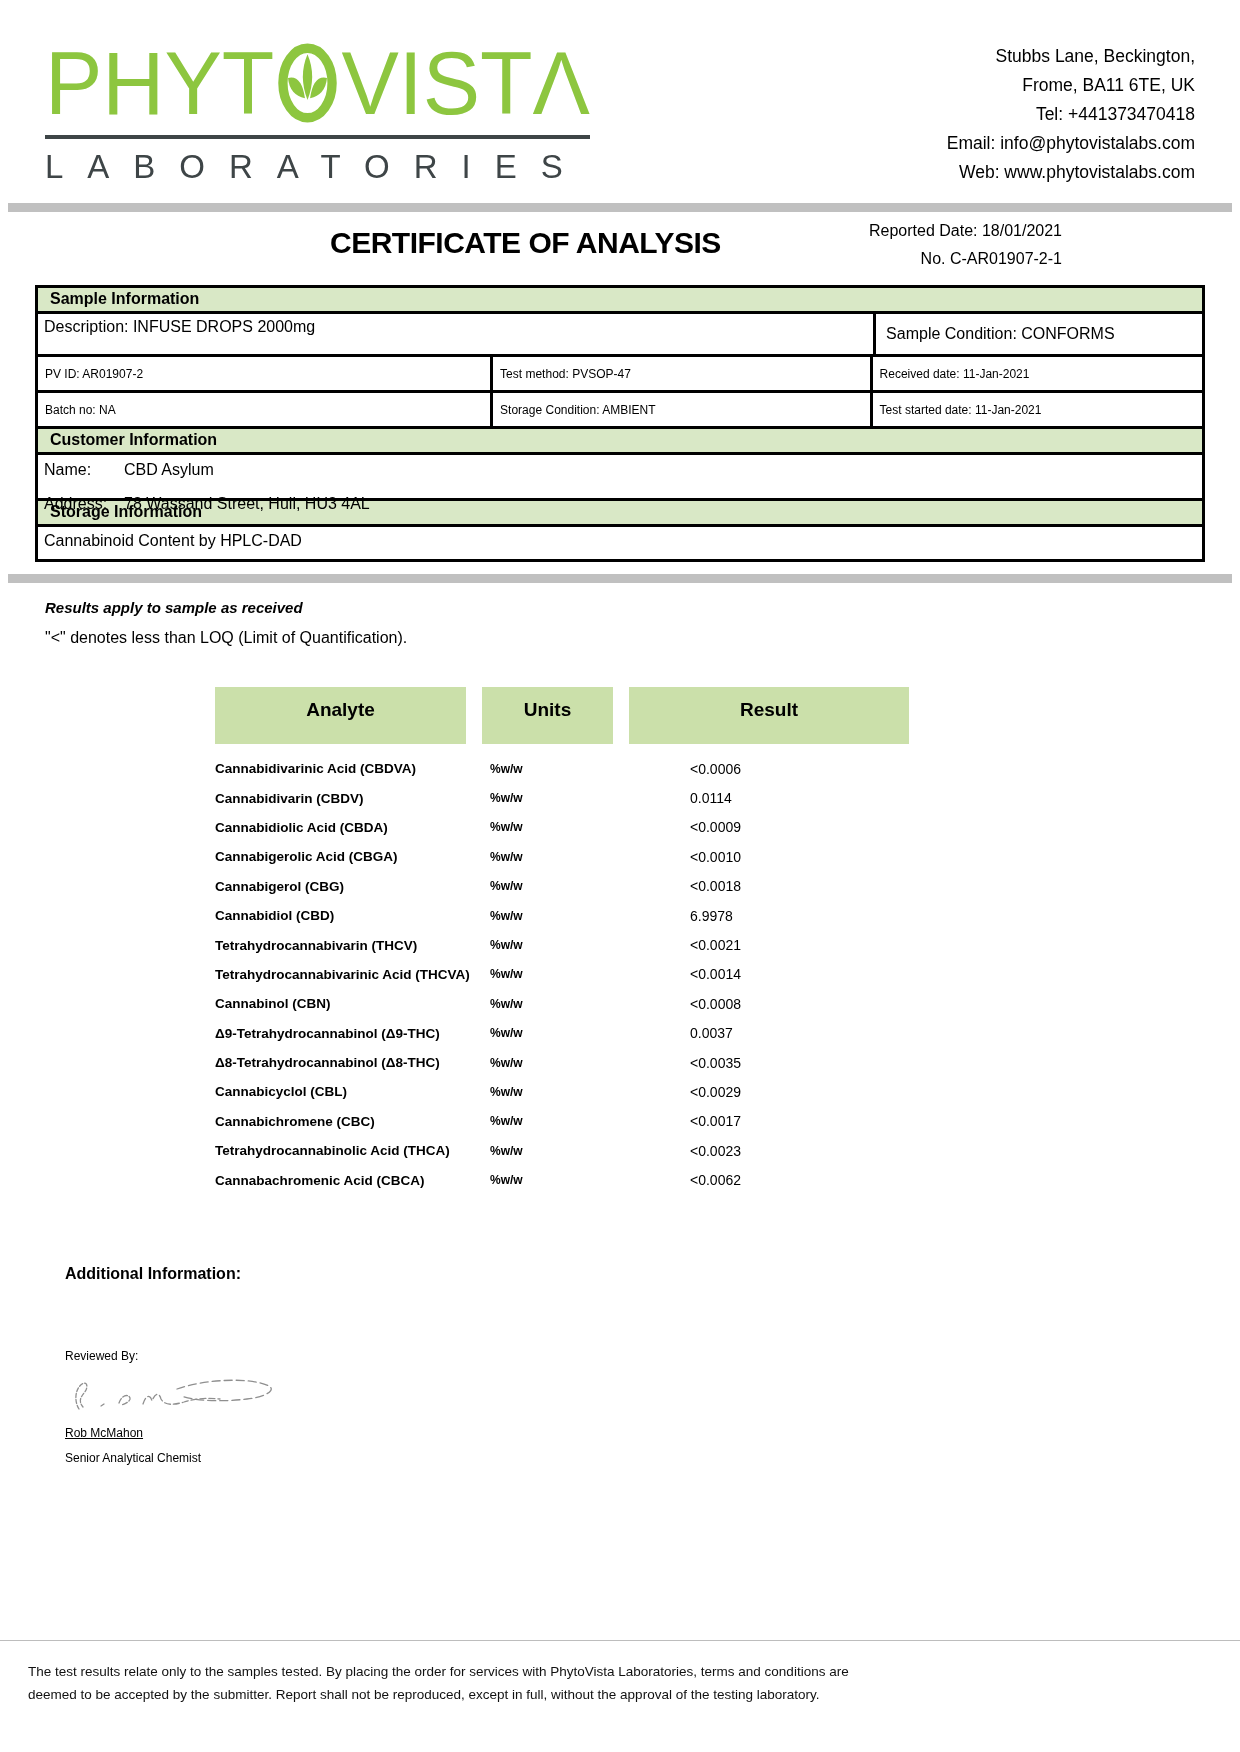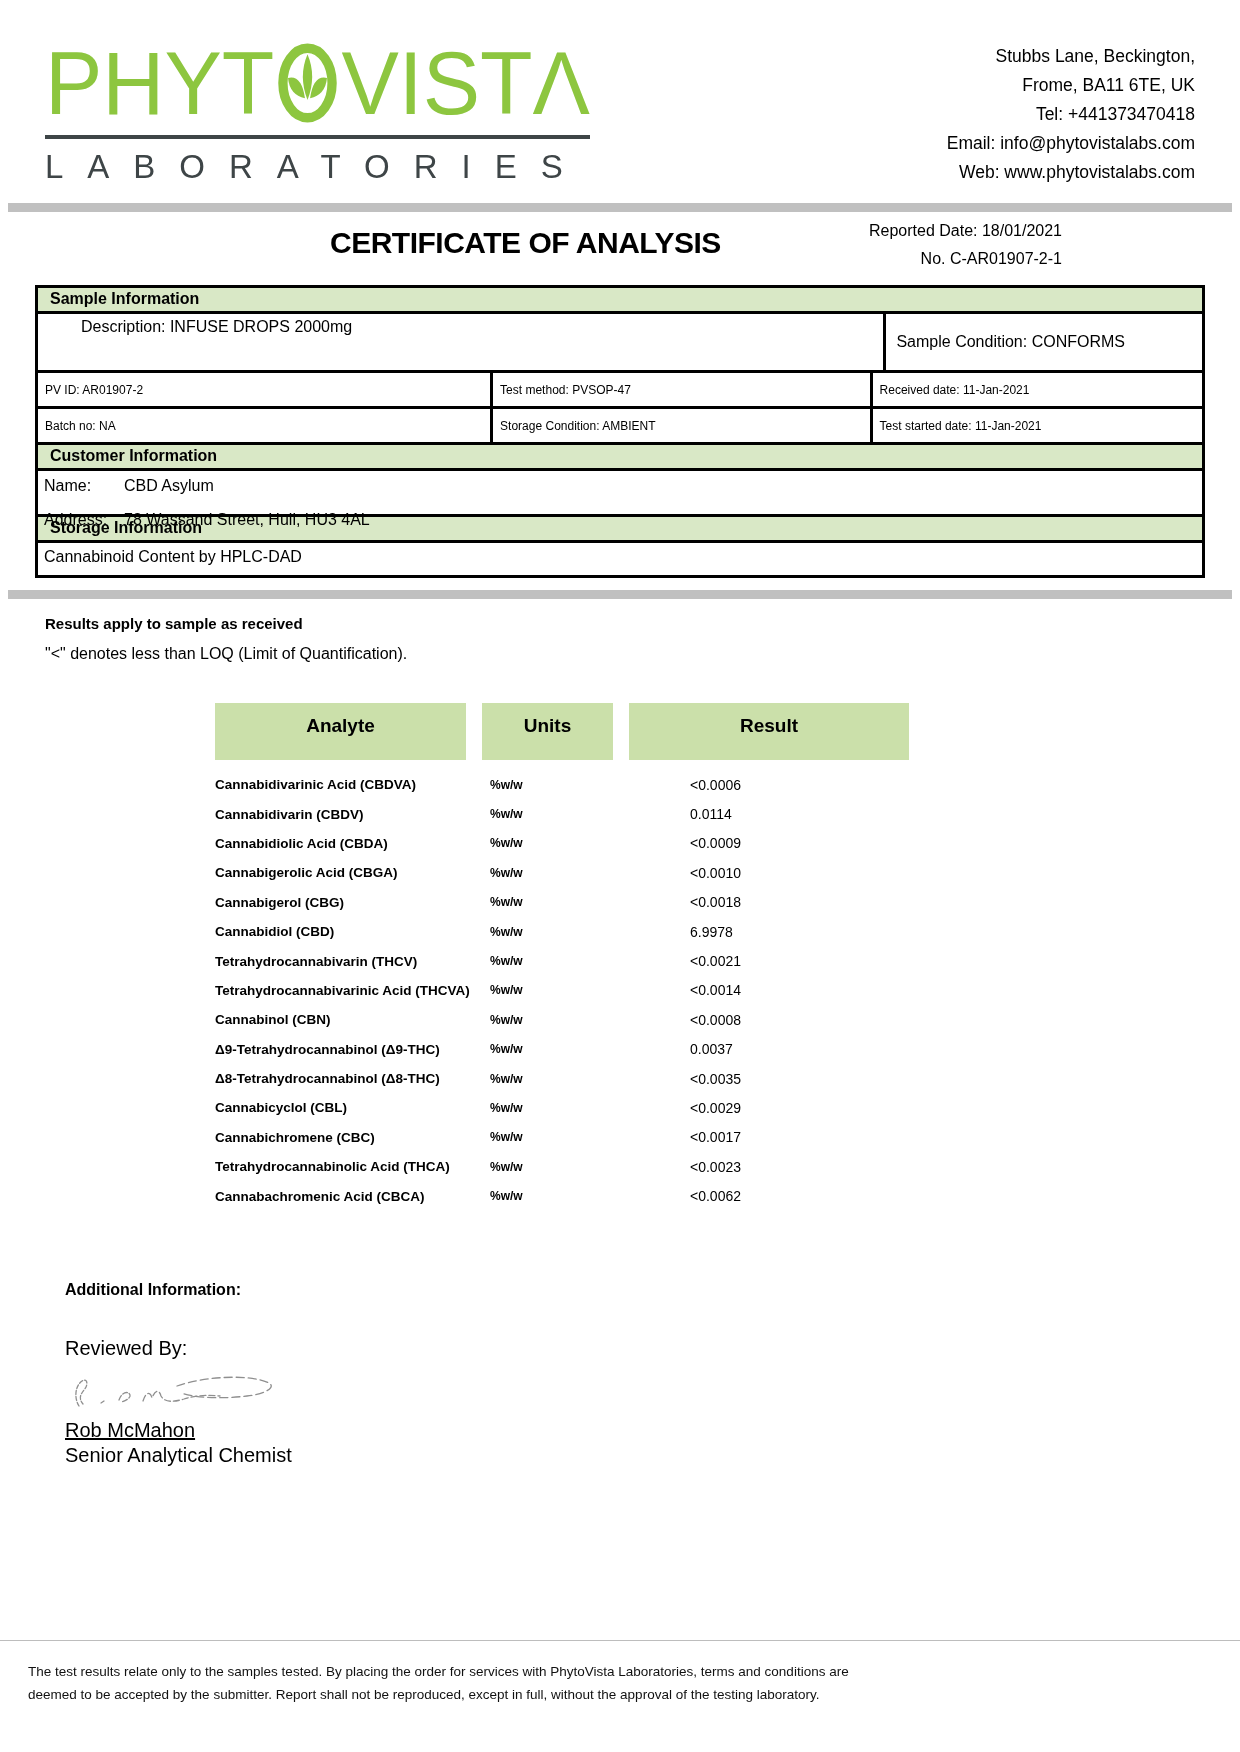--- a/index.html
+++ b/index.html
@@ -26,50 +26,50 @@
 
   
   .title-row { display:flex; align-items:flex-start; margin-top:2px; }
   .main-title { font-size:30px; font-weight:700; margin:12px 0 0 330px; letter-spacing:-0.5px; white-space:nowrap; }
   .report-meta { margin-left:auto; text-align:right; padding:3px 178px 0 0; font-size:16px; line-height:28px; }
 
   
   .info-box { margin:12px 35px 0 35px; border:3px solid #000; }
   .sec-bar { background:var(--section-green); font-weight:700; font-size:16px; padding:2px 0 3px 12px; border-bottom:3px solid #000; }
   .sec-bar.mid { border-top:3px solid #000; }
-  .row-desc { display:grid; grid-template-columns:72% 28%; height:56px;margin-left:37px; }
+  .row-desc { display:grid; grid-template-columns:72% 28%; height:40px; }
   .c-desc { border-right:3px solid #000; padding:4px 6px; font-size:16px; }
   .c-cond { display:flex; align-items:center; padding-left:10px; font-size:16px; }
   .row3 { display:grid; grid-template-columns:39.1% 32.6% 28.3%; border-top:3px solid #000; height:36px; }
   .row3 .cell { display:flex; align-items:center; padding-left:7px; font-size:12px; border-right:3px solid #000; }
   .row3 .cell:last-child { border-right:none; }
   .cust-block { height:43px; padding:6px 6px 0 6px; font-size:16px; }
   .cust-line { margin-bottom:16px; }
   .kv-label { display:inline-block; min-width:80px; }
   .method-block { height:32px; padding:5px 6px 0 6px; font-size:16px; }
 
   .gray-bar-2 { margin-top:12px; }
 
   
-  .note-italic { margin:16px 0 12px 45px; font-size:15px; font-weight:700; }
+  .note-italic { margin:16px 0 12px 45px; font-size:15px; font-weight:700; font-style:italic; }
   .note { margin:13px 0 0 45px; font-size:16px; }
 
   
   .results { margin:40px 0 0 215px; width:670px; }
   .r-head { display:grid; grid-template-columns:251px 131px 280px; column-gap:16px; }
   .r-h { background:var(--table-head-green); height:57px; display:flex; align-items:center; justify-content:center; font-weight:700; font-size:19px; padding-bottom:12px; }
   .r-rows { padding-top:10px; }
   .r-row { display:grid; grid-template-columns:255px 135px 280px; height:29.4px; align-items:center; }
   .r-analyte { font-weight:700; font-size:13.5px; white-space:nowrap; }
   .r-units { font-weight:700; font-size:12px; padding-left:20px; }
   .r-result { font-size:14px; padding-left:85px; }
 
   
   .add-info { margin:70px 0 0 65px; font-size:16px; font-weight:700; }
-  .sig-block { margin:38px 0 0 65px; font-size:20px; }
+  .sig-block { margin:66px 0 0 65px; font-size:12px; }
   .sig-reviewed { margin-bottom:6px; }
   .sig-svg { display:block; margin:2px 0 2px 2px; }
   .sig-name { margin-top:2px; line-height:25px;text-decoration:underline; }
   .sig-role { line-height:25px; }
 
   .footer { position:absolute; left:0; right:0; top:1640px; border-top:1px solid #bdbdbd; padding:20px 28px 0 28px; font-size:13.5px; line-height:22.5px; color:#111; }
 </style>
 </head>
 <body>
 

